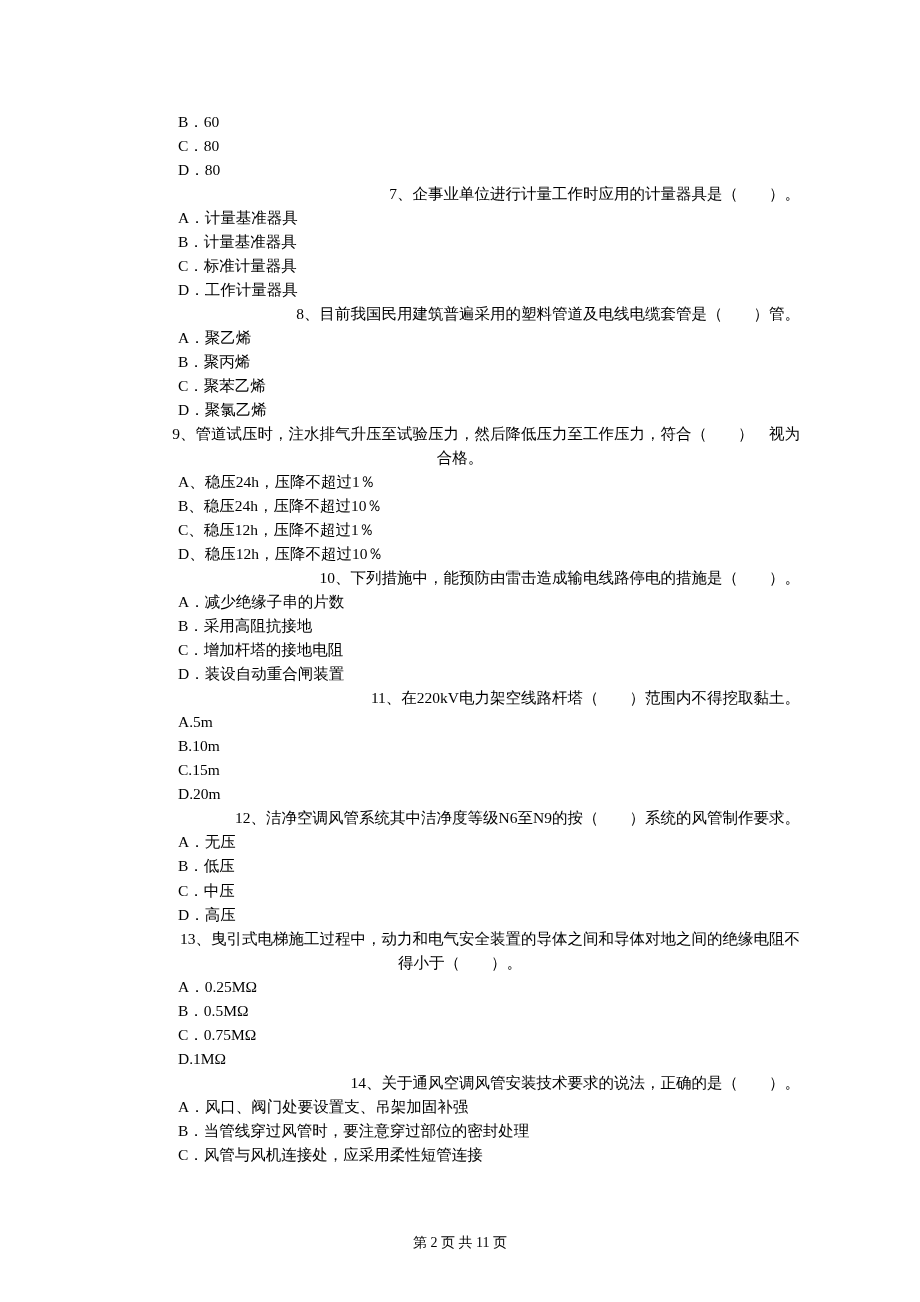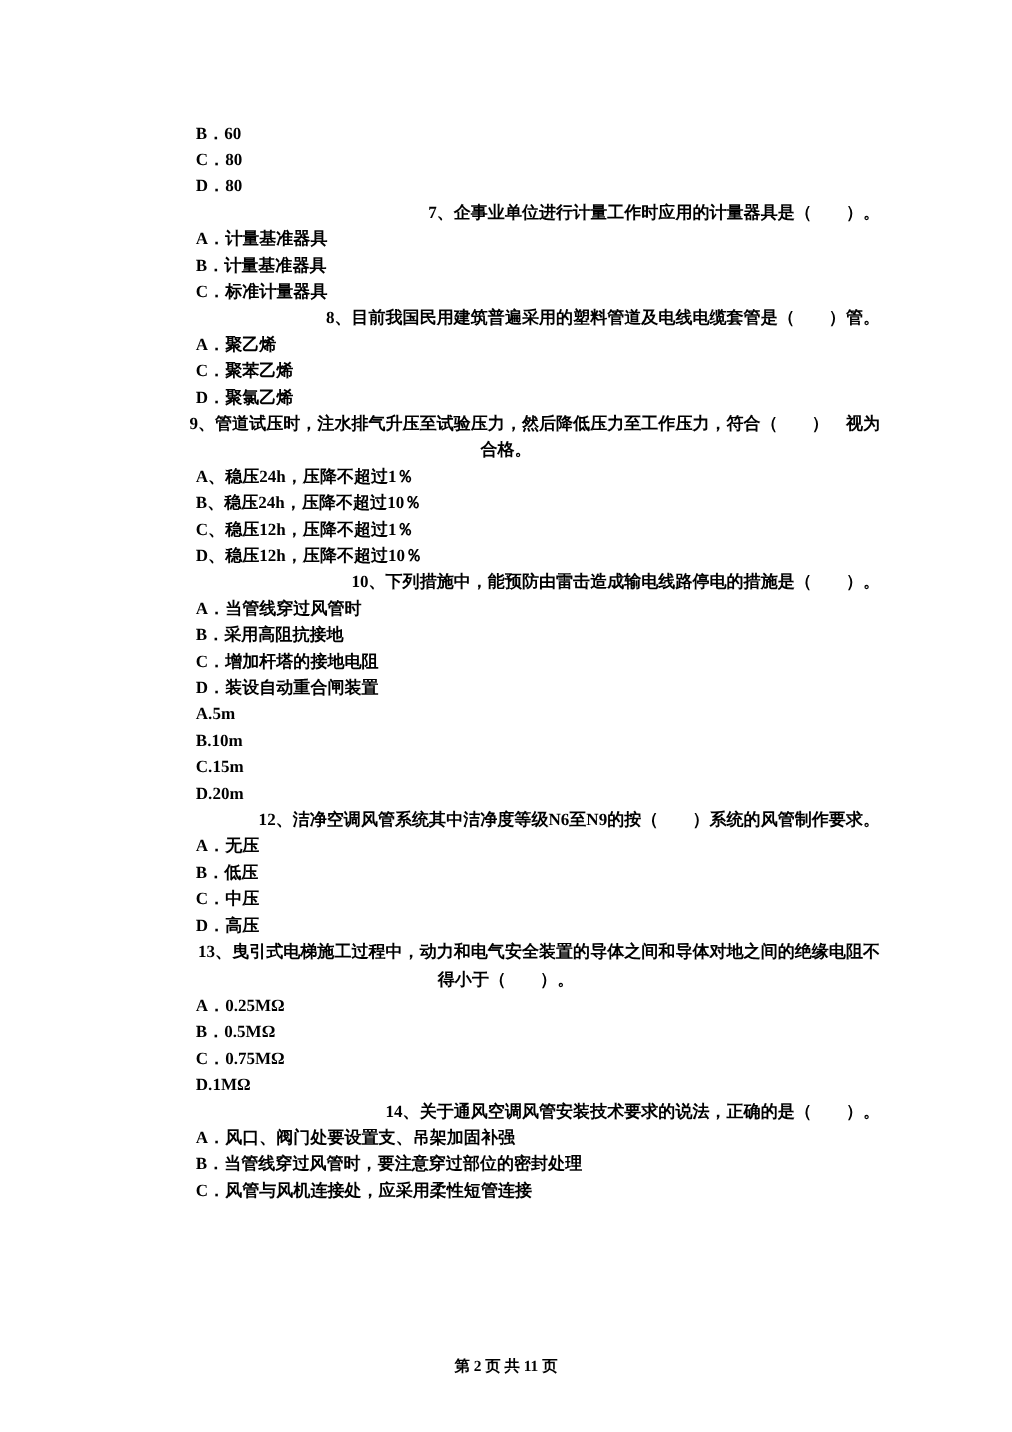--- a/index.html
+++ b/index.html
@@ -10,21 +10,20 @@
     font-size: 15.5px;
     color: #000000;
     line-height: 1.55;
   }
   .page {
     width: 920px;
     min-height: 1302px;
     padding: 110px 120px 60px 120px;
     box-sizing: border-box;
     position: relative;
-    font-weight: bold;
   }
   .option {
     padding-left: 58px;
   }
   .question {
     padding-left: 0;
     text-align: right;
   }
   .question-cont {
     padding-left: 0;
@@ -45,39 +44,42 @@
 <div class="page">
 
   <div class="option">B．60</div>
   <div class="option">C．80</div>
   <div class="option">D．80</div>
 
   <div class="question">7、企事业单位进行计量工作时应用的计量器具是（　　）。</div>
   <div class="option">A．计量基准器具</div>
   <div class="option">B．计量基准器具</div>
   <div class="option">C．标准计量器具</div>
+  <div class="option">D．工作计量器具</div>
 
   <div class="question">8、目前我国民用建筑普遍采用的塑料管道及电线电缆套管是（　　）管。</div>
   <div class="option">A．聚乙烯</div>
+  <div class="option">B．聚丙烯</div>
   <div class="option">C．聚苯乙烯</div>
   <div class="option">D．聚氯乙烯</div>
 
   <div class="question">9、管道试压时，注水排气升压至试验压力，然后降低压力至工作压力，符合（　　）　视为</div>
   <div class="question-cont">合格。</div>
   <div class="option">A、稳压24h，压降不超过1％</div>
   <div class="option">B、稳压24h，压降不超过10％</div>
   <div class="option">C、稳压12h，压降不超过1％</div>
   <div class="option">D、稳压12h，压降不超过10％</div>
 
   <div class="question">10、下列措施中，能预防由雷击造成输电线路停电的措施是（　　）。</div>
-  <div class="option">A．当管线穿过风管时</div>
+  <div class="option">A．减少绝缘子串的片数</div>
   <div class="option">B．采用高阻抗接地</div>
   <div class="option">C．增加杆塔的接地电阻</div>
   <div class="option">D．装设自动重合闸装置</div>
 
+  <div class="question">11、在220kV电力架空线路杆塔（　　）范围内不得挖取黏土。</div>
   <div class="option">A.5m</div>
   <div class="option">B.10m</div>
   <div class="option">C.15m</div>
   <div class="option">D.20m</div>
 
   <div class="question">12、洁净空调风管系统其中洁净度等级N6至N9的按（　　）系统的风管制作要求。</div>
   <div class="option">A．无压</div>
   <div class="option">B．低压</div>
   <div class="option">C．中压</div>
   <div class="option">D．高压</div>

